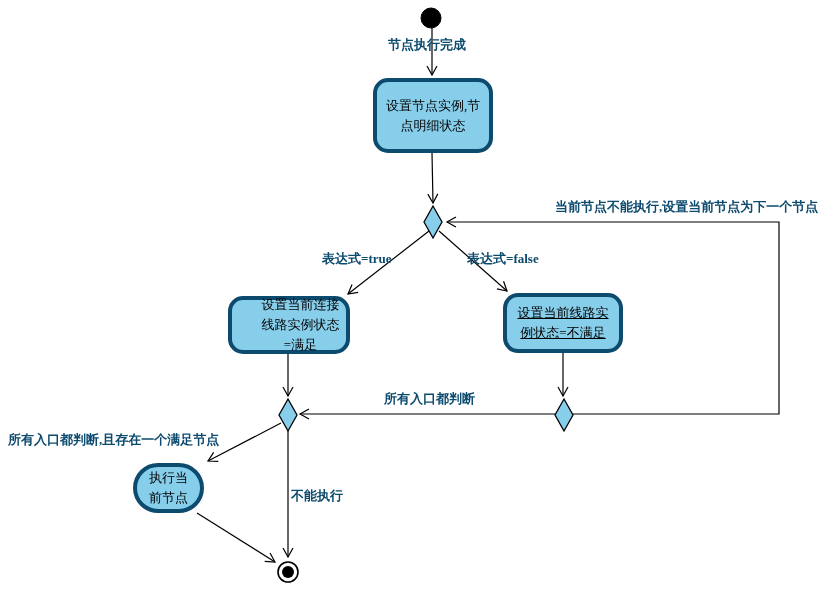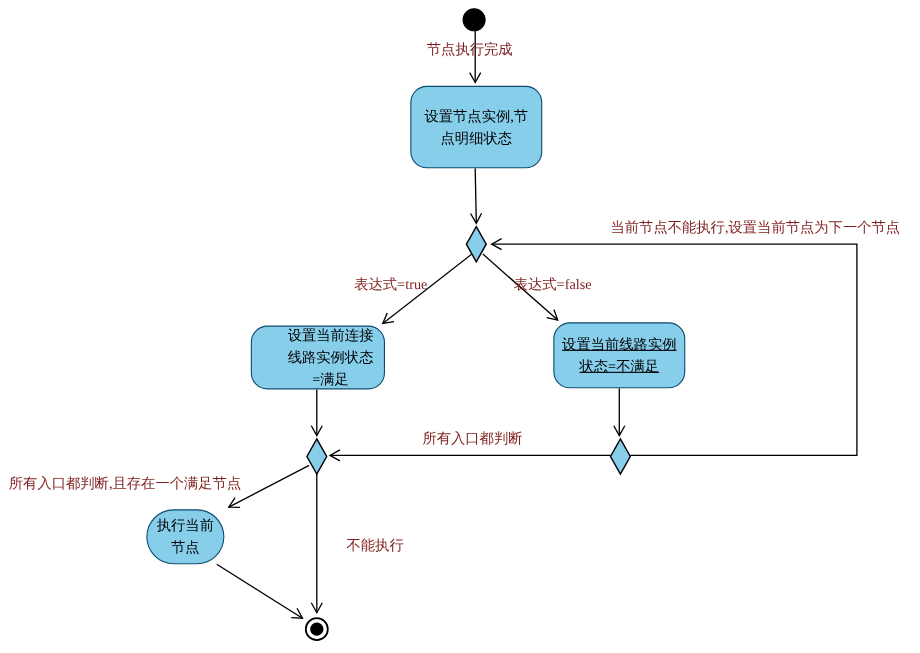--- a/index.html
+++ b/index.html
@@ -16,51 +16,52 @@
     overflow: hidden;
   }
   .canvas svg {
     position: absolute;
     left: 0;
     top: 0;
   }
   .activity {
     position: absolute;
     background: #87CEEB;
-    border: 1px solid #0c4a6e;
+    border: 4px solid #0c4a6e;
     border-radius: 15px;
     display: flex;
     align-items: center;
     justify-content: center;
     text-align: center;
     font-size: 13px;
     line-height: 20px;
     color: #000000;
     padding: 0 6px;
     box-sizing: border-box;
   }
   .activity.small { border-radius: 25px; }
   .edge-label {
     position: absolute;
     font-size: 13px;
-    color: #7f1d1d;
+    color: #0c4a6e;
     white-space: nowrap;
+    font-weight: bold;
   }
   #box-set-instance   { left: 373px; top: 78px;  width: 120px; height: 75px; }
   #box-satisfied      { left: 228px; top: 296px; width: 122px; height: 58px; padding-left: 29px; }
   #box-unsatisfied    { left: 503px; top: 293px; width: 120px; height: 60px; text-decoration: underline; }
   #box-execute        { left: 133px; top: 463px; width: 71px;  height: 50px; }
   #lbl-start          { left: 388px; top: 36px; }
   #lbl-check          { left: 225px; top: 214px; }
   #lbl-true           { left: 322px; top: 250px; }
   #lbl-false          { left: 467px; top: 250px; }
   #lbl-feedback       { left: 555px; top: 198px; }
   #lbl-unknown        { left: 384px; top: 390px; }
   #lbl-all-entries    { left: 8px;   top: 431px; }
-  #lbl-cannot-exec    { left: 315px; top: 487px; }
+  #lbl-cannot-exec    { left: 291px; top: 487px; }
 </style>
 </head>
 <body>
 
 <div class="canvas">
 
   <svg width="836" height="594" viewBox="0 0 836 594">
     <defs>
       <marker id="arrowV" markerWidth="14" markerHeight="14" refX="10" refY="6" orient="auto" markerUnits="userSpaceOnUse">
         <path d="M1,1 L10,6 L1,11" fill="none" stroke="#000000" stroke-width="1.2"></path>

